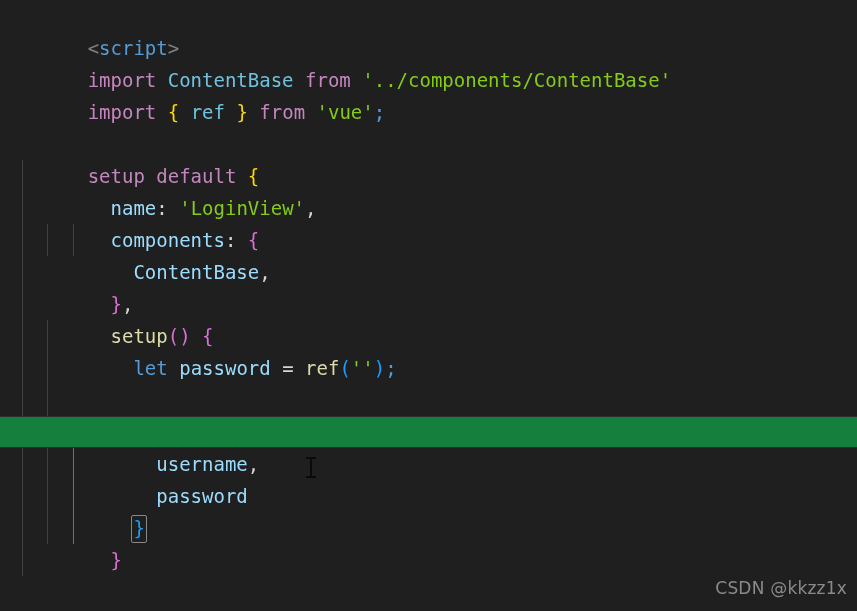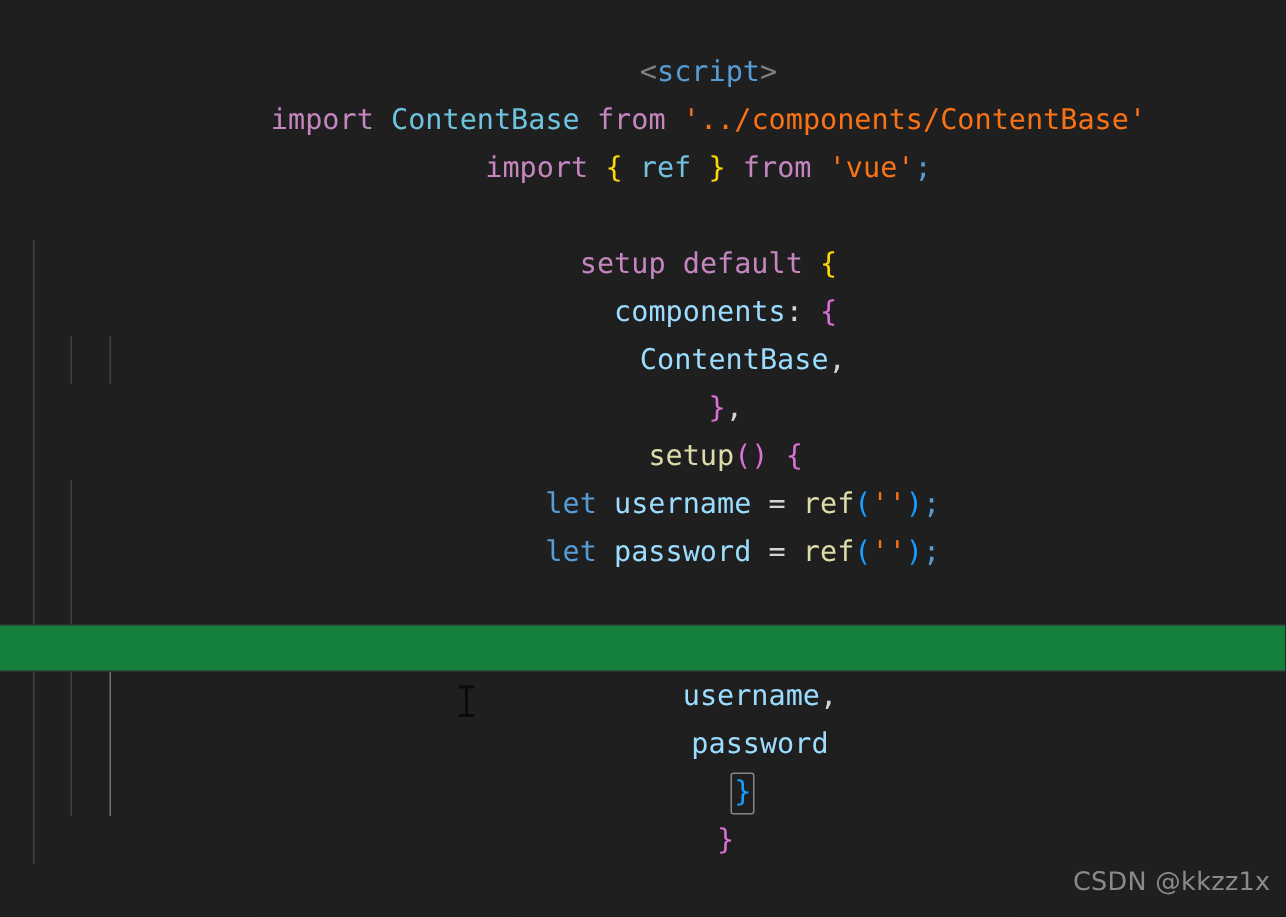--- a/index.html
+++ b/index.html
@@ -17,41 +17,40 @@
     font-size: 19px;
     line-height: 32px;
     -webkit-font-smoothing: antialiased;
   }
   .code-area {
     position: absolute;
     left: 0;
     top: 0;
     width: 857px;
     height: 611px;
-    text-align: center;
   }
   .line {
     position: relative;
     height: 32px;
     line-height: 32px;
     white-space: pre;
     padding-left: 19px;
     box-sizing: border-box;
   }
   .line.active {
     background: #15803d;
     box-shadow: inset 0 1px 0 #2e2e2e, inset 0 -1px 0 #2e2e2e;
   }
   
   .t-punct      { color: #808080; }
   .t-tag        { color: #569cd6; }
   .t-keyword    { color: #c586c0; }
   .t-type       { color: #6fc3df; }
   .t-var        { color: #9cdcfe; }
-  .t-string     { color: #f97316; }
+  .t-string     { color: #84cc16; }
   .t-func       { color: #dcdcaa; }
   .t-ctrl       { color: #c586c0; }
   .t-let        { color: #569cd6; }
   .t-op         { color: #d4d4d4; }
   .t-semi       { color: #569cd6; }
   .t-comma      { color: #d4d4d4; }
   .t-colon      { color: #d4d4d4; }
   .b1 { color: #ffd700; }
   .b2 { color: #da70d6; }
   .b3 { color: #179fff; }
@@ -128,40 +127,40 @@
     <div class="line">
       <span class="t-keyword">import</span><span> </span><span class="b1">{</span><span> </span><span class="t-type">ref</span><span> </span><span class="b1">}</span><span> </span><span class="t-keyword">from</span><span> </span><span class="t-string">'vue'</span><span class="t-semi">;</span>
     </div>
 
     <div class="line"></div>
 
     <div class="line">
       <span class="t-keyword">setup</span><span> </span><span class="t-keyword">default</span><span> </span><span class="b1">{</span>
     </div>
 
+    <div class="line">
+      <span>  </span><span class="t-var">name</span><span class="t-colon">:</span><span> </span><span class="t-string">'LoginView'</span><span class="t-comma">,</span>
+    </div>
 
     <div class="line">
       <span>  </span><span class="t-var">components</span><span class="t-colon">:</span><span> </span><span class="b2">{</span>
     </div>
 
     <div class="line">
       <span>    </span><span class="t-var">ContentBase</span><span class="t-comma">,</span>
     </div>
 
     <div class="line">
       <span>  </span><span class="b2">}</span><span class="t-comma">,</span>
     </div>
 
     <div class="line">
       <span>  </span><span class="t-func">setup</span><span class="b2">()</span><span> </span><span class="b2">{</span>
     </div>
 
-    <div class="line">
-      <span>    </span><span class="t-let">let</span><span> </span><span class="t-var">username</span><span> </span><span class="t-op">=</span><span> </span><span class="t-func">ref</span><span class="b3">(</span><span class="t-string">''</span><span class="b3">)</span><span class="t-semi">;</span>
-    </div>
 
     <div class="line">
       <span>    </span><span class="t-let">let</span><span> </span><span class="t-var">password</span><span> </span><span class="t-op">=</span><span> </span><span class="t-func">ref</span><span class="b3">(</span><span class="t-string">''</span><span class="b3">)</span><span class="t-semi">;</span>
     </div>
 
     <div class="line"></div>
 
     <div class="line">
       <span>    </span><span class="t-ctrl">return</span><span> </span><span class="b3 bracket-match">{</span>
     </div>

